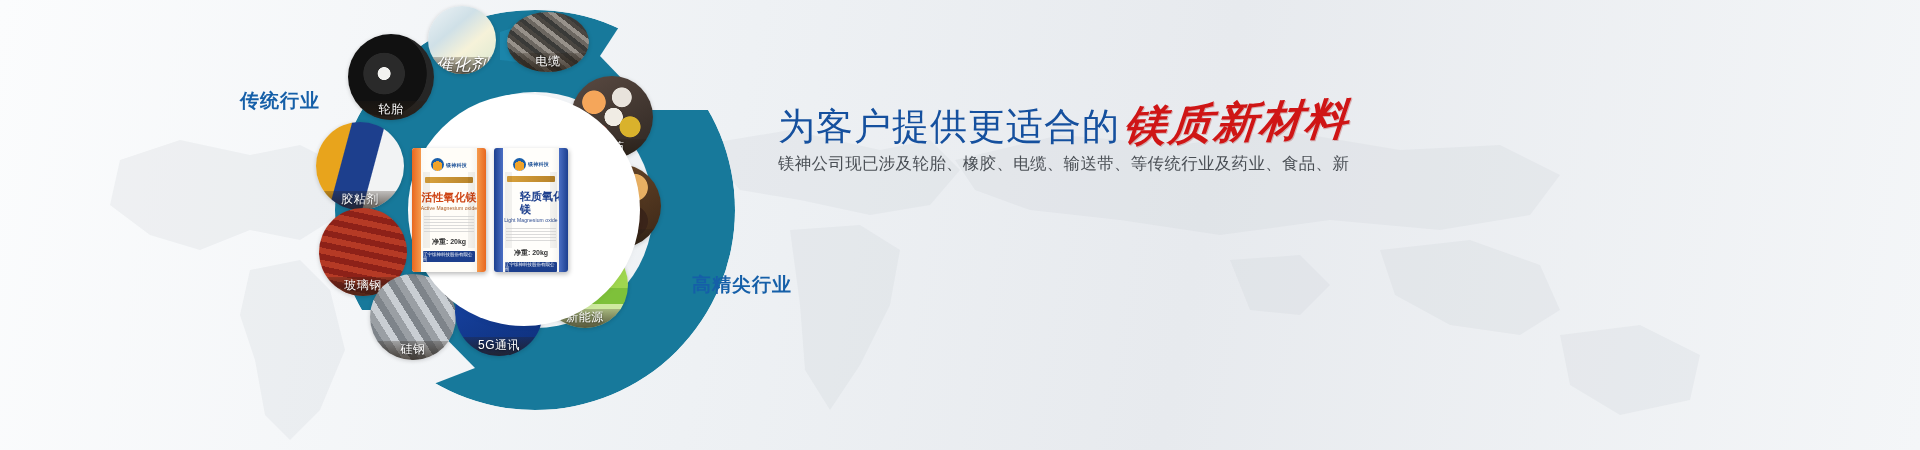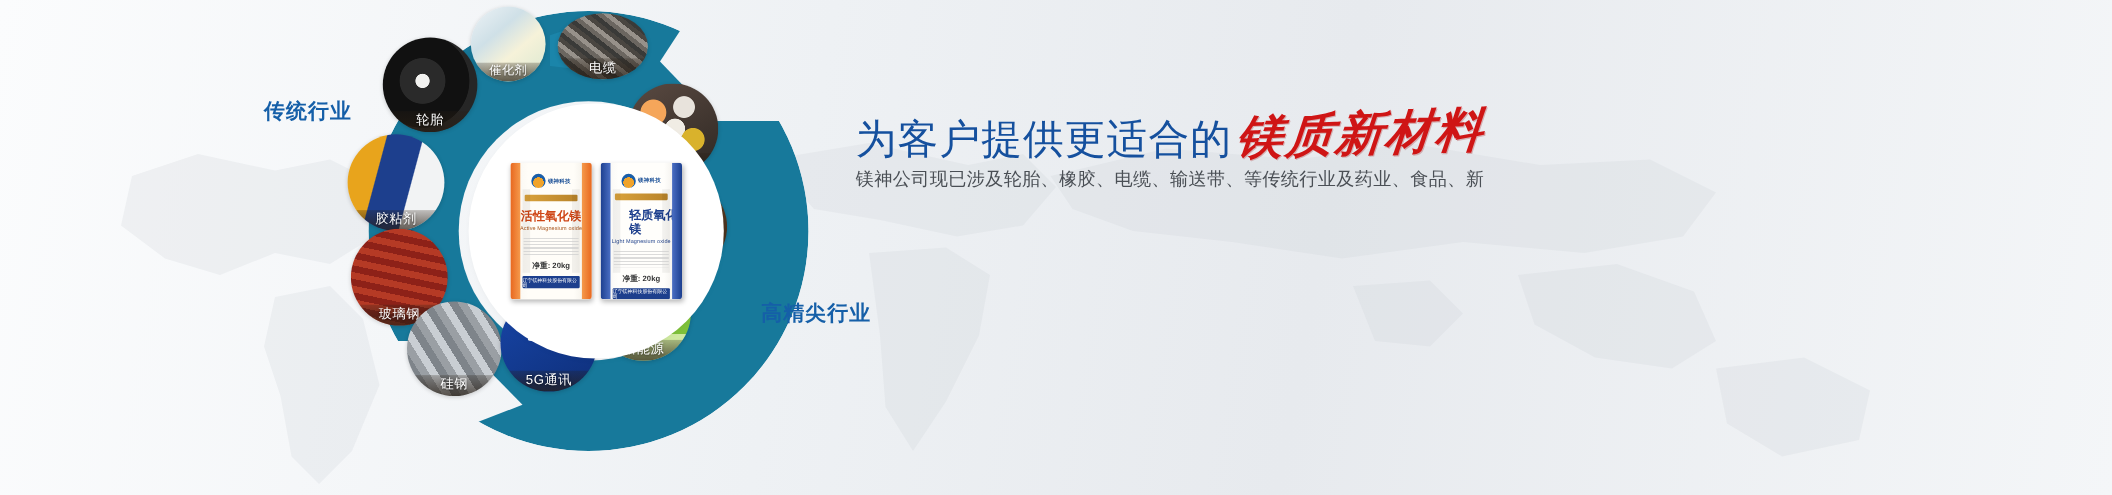--- a/index.html
+++ b/index.html
@@ -30,28 +30,28 @@
   }
   .photo .cap {
     position:absolute; left:0; right:0; bottom:0;
     text-align:center; color:#fff;
     font-size:12px; line-height:17px;
     background:linear-gradient(to top,rgba(40,30,20,.72),rgba(40,30,20,.25));
     padding-bottom:2px;
     letter-spacing:.5px;
     text-shadow:0 1px 2px rgba(0,0,0,.6);
   }
-  .photo.sm .cap { font-size:11px; line-height:15px; }
+  .photo.sm .cap { font-size:17px; line-height:15px;font-style:italic; }
 
   
   .inner-disc {
-    position:absolute; left:130px; top:108px; width:224px; height:224px;
+    position:absolute; left:112px; top:108px; width:224px; height:224px;
     background:#fff; border-radius:50%;
     box-shadow:0 0 0 4px #fff, 0 2px 8px rgba(0,0,0,.10);
-    display:flex; align-items:center; justify-content:center; gap:8px;
+    display:flex; align-items:center; gap:8px;
   }
   .bag {
     width:74px; height:124px; border-radius:3px;
     position:relative; overflow:hidden;
     box-shadow:1px 2px 5px rgba(0,0,0,.28);
     background:#fdfdfb;
     display:flex; flex-direction:column; align-items:center;
   }
   .bag.b1 { background:linear-gradient(to right,#f6f4ef 0%,#fffdf8 22%,#fffdf8 78%,#ece8e0 100%); }
   .bag.b2 { background:linear-gradient(to right,#f4f3f0 0%,#fffefb 22%,#fffefb 78%,#e9e7e2 100%); }

